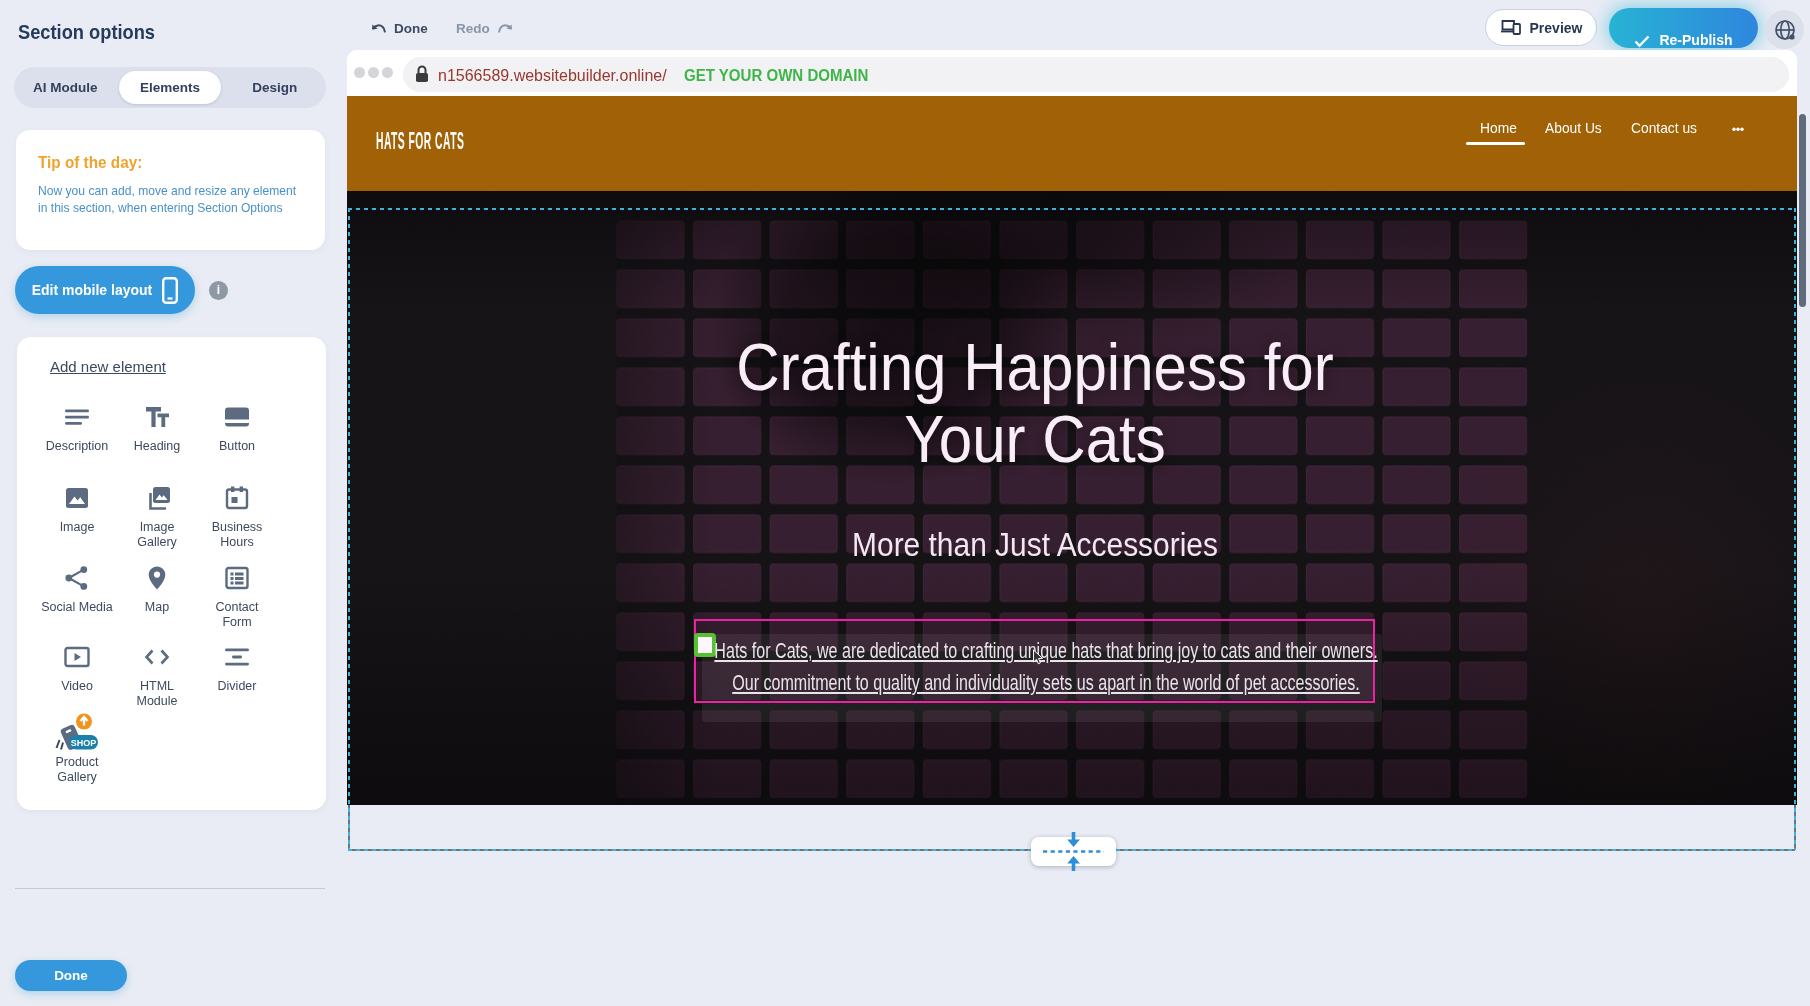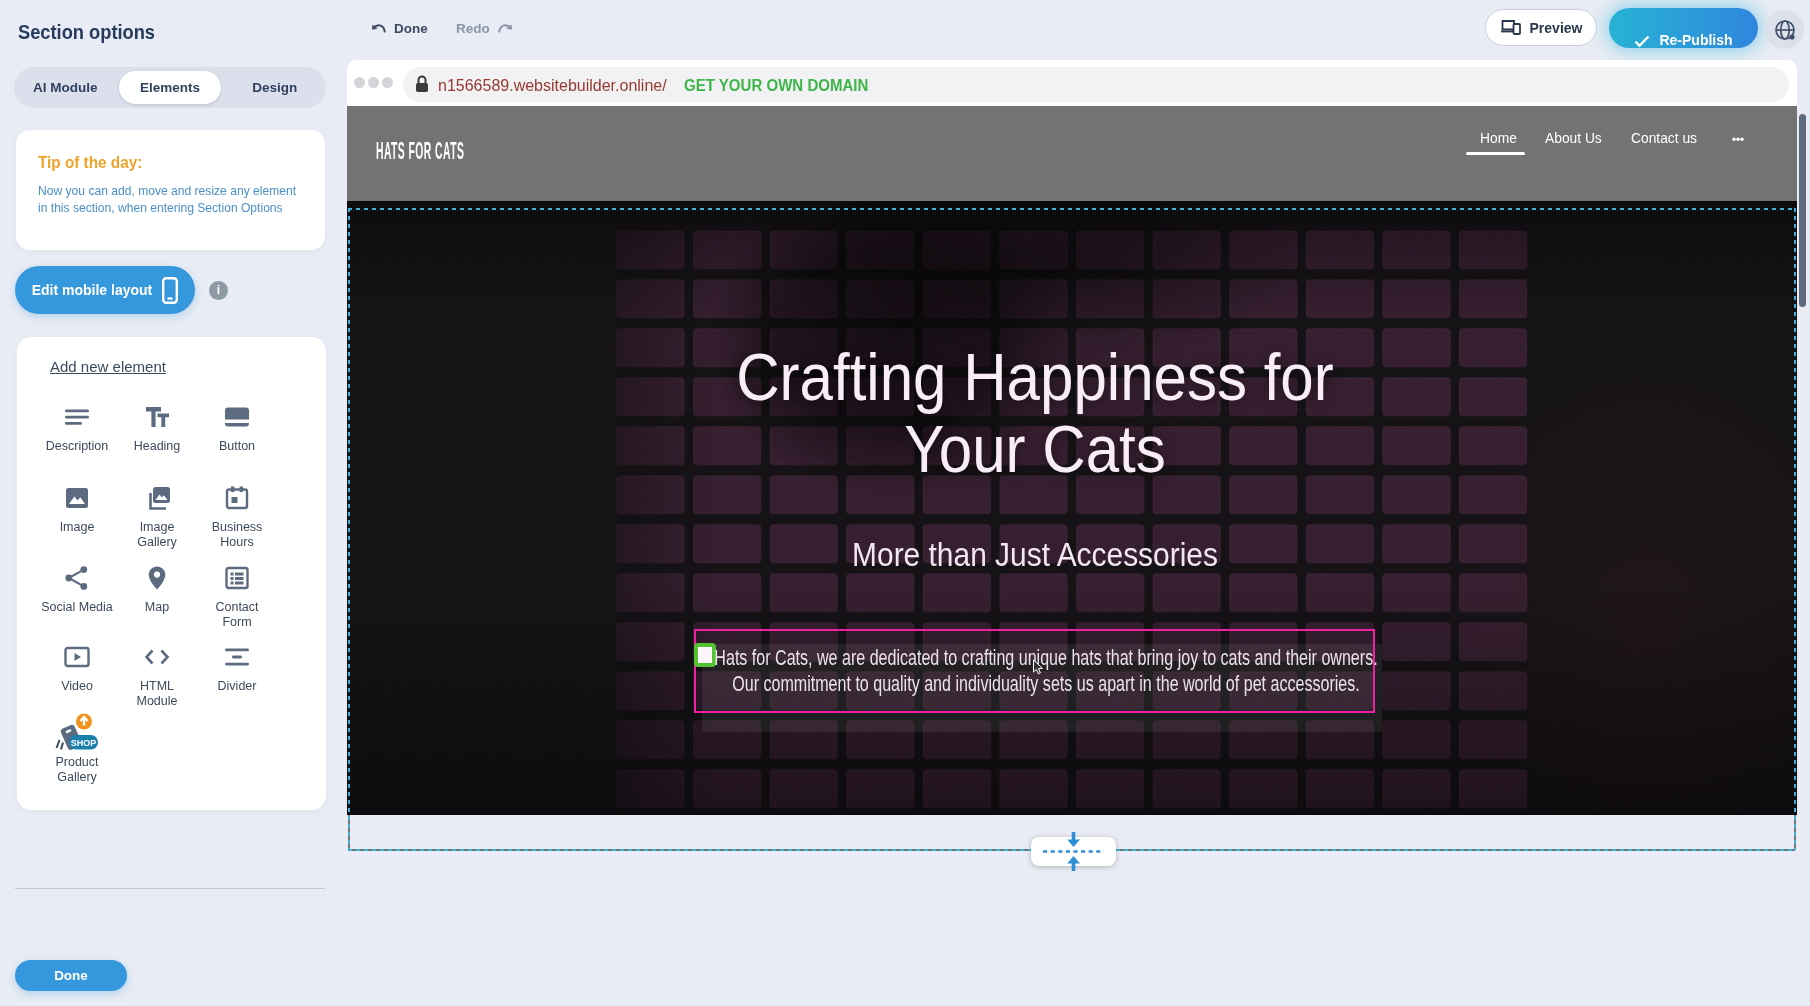--- a/index.html
+++ b/index.html
@@ -25,42 +25,42 @@
   .btn-mobile{left:15px;top:266px;width:180px;height:48px;background:#3598dc;border-radius:24px;display:flex;align-items:center;justify-content:center;gap:10px;font-size:14px;font-weight:bold;color:#fff;box-shadow:0 3px 8px rgba(53,152,220,.3);}
   .info-i{left:209px;top:281px;width:19px;height:19px;border-radius:50%;background:#8d99a5;color:#fff;font-size:12px;font-weight:bold;text-align:center;line-height:19px;}
   .panel{left:17px;top:337px;width:309px;height:473px;background:#fff;border-radius:14px;box-shadow:0 2px 6px rgba(70,90,120,.06);}
   .paneltitle{left:50px;top:358px;font-size:15px;color:#3d4a5d;text-decoration:underline;}
   .el{width:86px;text-align:center;font-size:12.5px;color:#3d4a5d;line-height:14.5px;}
   .el svg{display:block;margin:0 auto 8px auto;}
   .divline{left:15px;top:888px;width:310px;height:1px;background:#c3c9d6;}
   .btn-done{left:15px;top:960px;width:112px;height:31px;background:#3598dc;border-radius:16px;color:#fff;font-size:13.5px;font-weight:bold;text-align:center;line-height:31px;box-shadow:0 3px 8px rgba(53,152,220,.3);}
 
   
-  .browser{left:347px;top:60px;width:1450px;height:755px;background:#fff;border-radius:10px 10px 0 0;overflow:hidden;}
+  .browser{left:347px;top:50px;width:1450px;height:755px;background:#fff;border-radius:10px 10px 0 0;overflow:hidden;}
   .chrome{position:absolute;left:0;top:0;width:1450px;height:46px;background:#fff;}
   .dot{position:absolute;top:17px;width:11px;height:11px;border-radius:50%;background:#d3d5d9;}
   .urlpill{position:absolute;left:56px;top:7px;width:1386px;height:35px;background:#f2f2f4;border-radius:17.5px;}
   .urltext{position:absolute;left:91px;top:16.5px;font-size:16px;color:#96392e;}
   .domain{position:absolute;left:337px;top:16.5px;font-size:16px;font-weight:bold;color:#3db549;letter-spacing:0;transform:scaleX(.94);transform-origin:left top;}
 
   
-  .sitehead{position:absolute;left:0;top:46px;width:1450px;height:95px;background:#737373;}
+  .sitehead{position:absolute;left:0;top:46px;width:1450px;height:95px;background:#a16207;}
   .logo{position:absolute;left:29px;top:32px;font-size:23px;font-weight:bold;color:#fff;transform:scaleX(.45);transform-origin:left top;letter-spacing:1px;white-space:nowrap;}
   .nav{position:absolute;top:15px;left:0;width:1450px;height:50px;color:#fff;font-size:15px;}
   .navitem{position:absolute;top:8px;transform:scaleX(.92);transform-origin:left top;}
 
   
   .hero{position:absolute;left:0;top:141px;width:1450px;height:642px;background:#131013;overflow:hidden;}
   .h1{position:absolute;left:0;width:1376px;text-align:center;color:#f9edf8;font-size:66px;line-height:72px;text-shadow:0 2px 14px rgba(0,0,0,.45);}
   .h1 .ln{transform:scaleX(.91);transform-origin:center;}
   .sub{position:absolute;left:0;top:334px;width:1376px;text-align:center;color:#f2e7f2;font-size:34px;transform-origin:center;}
   .ghost{position:absolute;left:355px;top:443px;width:680px;height:88px;background:rgba(255,255,255,.07);border-radius:3px;}
   .pinkbox{position:absolute;left:347px;top:428px;width:681px;height:84px;border:2.5px solid #ee21a4;box-sizing:border-box;}
   .greenhandle{position:absolute;left:347px;top:442px;width:14px;height:16px;background:#fdf6fb;border:4px solid #54c231;border-radius:4px;}
-  .desc{position:absolute;left:199px;top:444px;width:1000px;text-align:center;color:#eae4ea;font-size:22px;line-height:26px;}
+  .desc{position:absolute;left:199px;top:444px;width:1000px;text-align:center;color:#eae4ea;font-size:22px;line-height:32px;text-decoration:underline;}
   .desc .in{transform:scaleX(.73);transform-origin:center;white-space:nowrap;}
 
   
   .belowhero{position:absolute;left:0;top:783px;width:1450px;height:156px;background:#f4f5f6;}
 
   
   .dashh{height:2px;background:repeating-linear-gradient(90deg,#41b1da 0 4px,rgba(10,20,30,.55) 4px 8px);}
   .dashv{width:2px;background:repeating-linear-gradient(180deg,#41b1da 0 4px,rgba(10,20,30,.55) 4px 8px);}
   .scrollthumb{left:1799px;top:114px;width:7px;height:193px;border-radius:3.5px;background:#5d6b7d;}
   .dragbox{left:1031px;top:837px;width:85px;height:29px;background:#fff;border-radius:8px;box-shadow:0 1px 5px rgba(0,0,0,.25);}

